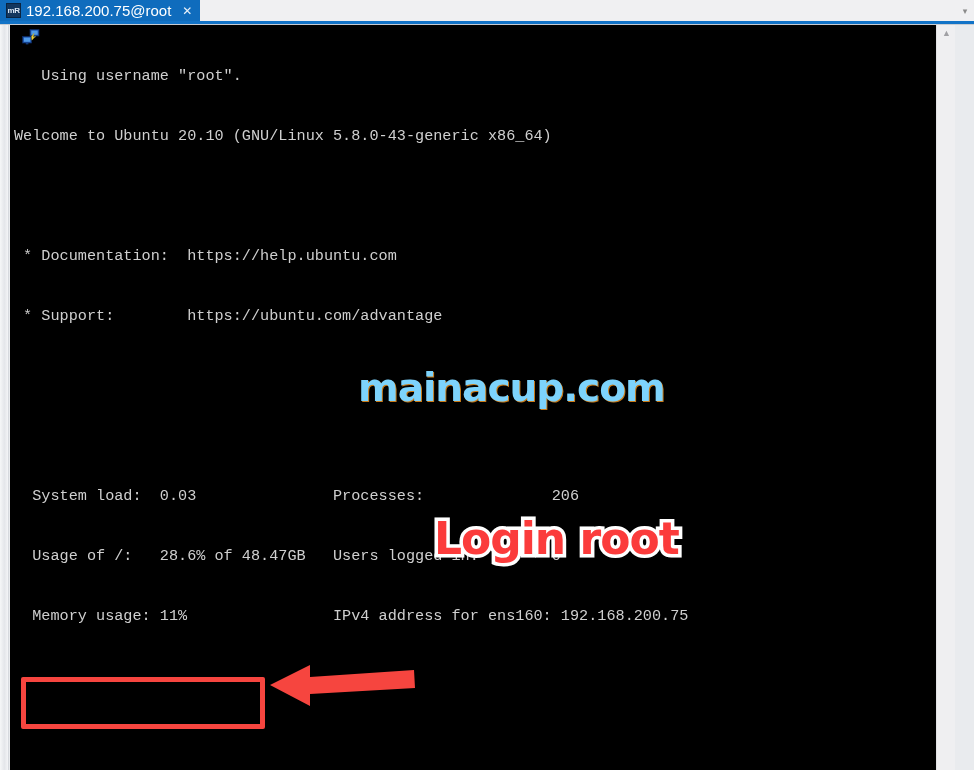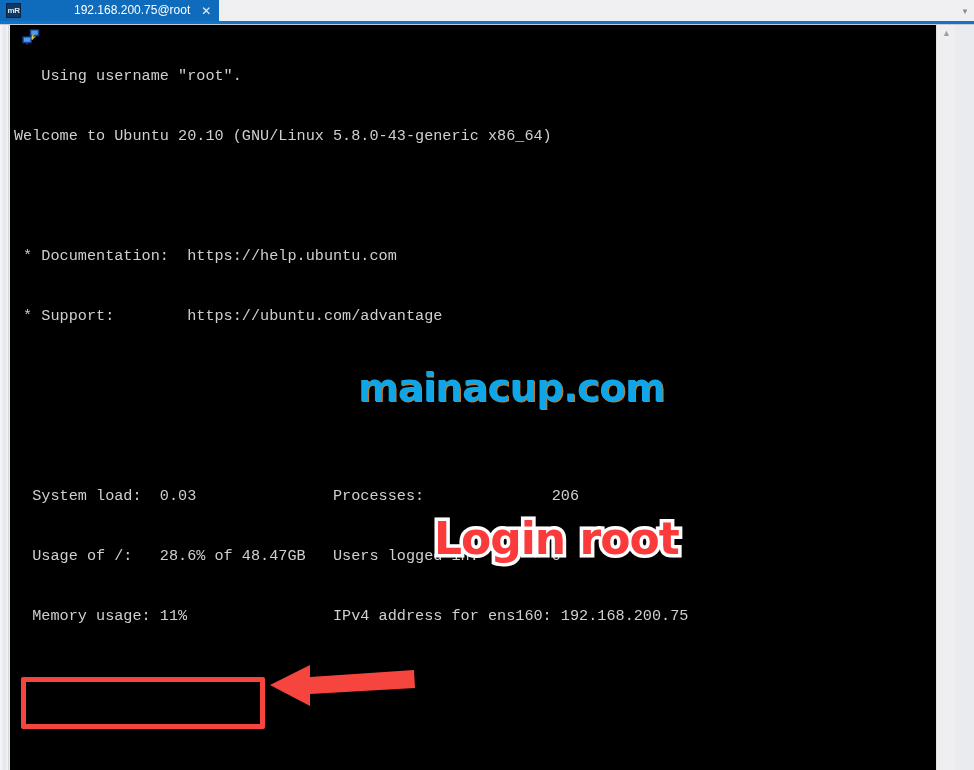--- a/index.html
+++ b/index.html
@@ -37,21 +37,21 @@
     width: 15px; height: 15px;
     background: #13375e;
     border: 1px solid #0a2440;
     display: flex; align-items: center; justify-content: center;
     color: #dce8f5;
     font-size: 8px; font-weight: bold;
     letter-spacing: -0.5px;
     font-family: "Liberation Sans", sans-serif;
     flex: 0 0 auto;
   }
-  .tab-title { font-size: 12px; line-height: 1; padding-bottom: 1px; margin-left: 48px; }
+  .tab-title { font-size: 15px; line-height: 1; padding-bottom: 1px; }
   .tab-close {
     font-size: 12px; font-weight: 500; color: #eaf2fb;
     margin-left: 4px; padding: 0 2px; line-height: 1;
   }
   .tabbar-rest { flex: 1; background: #f0f0f2; }
   .tabbar-caret {
     width: 18px; display: flex; align-items: center; justify-content: center;
     color: #8a8a8a; font-size: 9px;
   }
 
@@ -119,21 +119,21 @@
     width: 22px; height: 18px;
   }
 
   
   .wm-mainacup {
     position: absolute;
     left: 348px; top: 340px;
     font-family: "DejaVu Sans", sans-serif;
     font-size: 39px;
     font-weight: bold;
-    color: #0ea5e9;
+    color: #7dd3fc;
     letter-spacing: -1px;
     text-shadow: 1px 1px 0 #c87a18;
     white-space: nowrap;
   }
 
   .anno-text {
     position: absolute;
     font-family: "DejaVu Sans", sans-serif;
     font-weight: bold;
     color: #fb3b3b;

